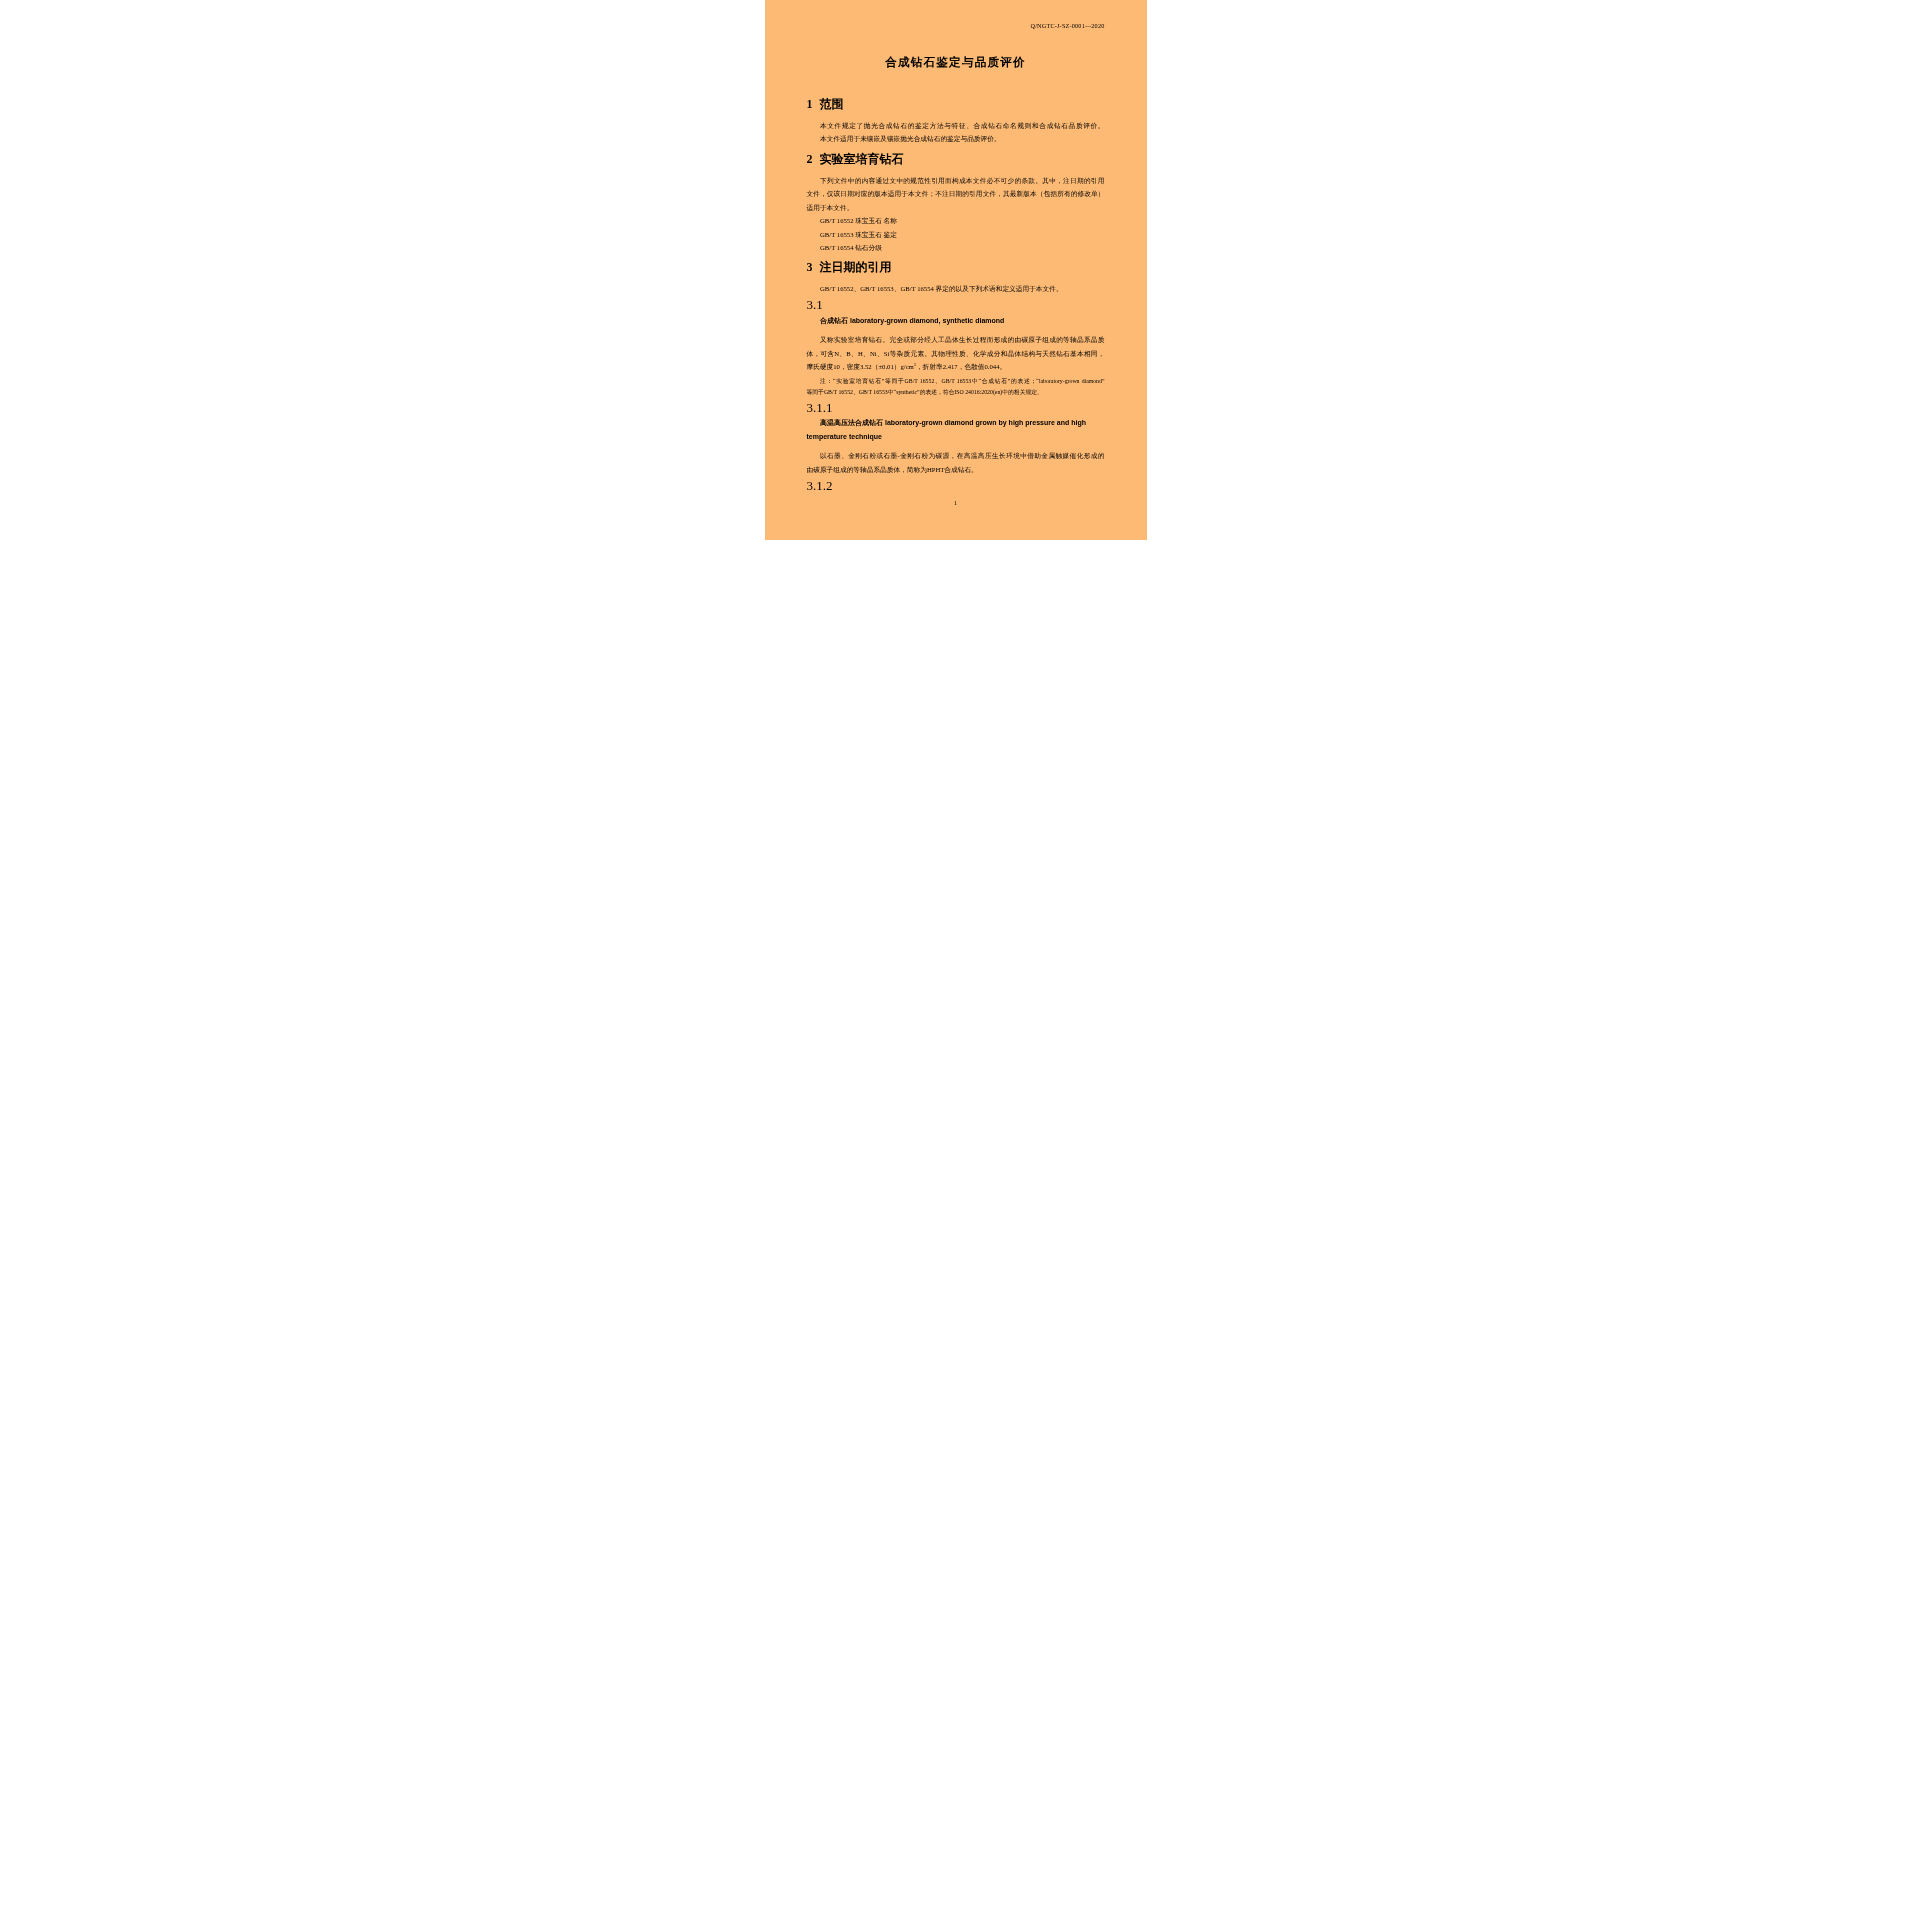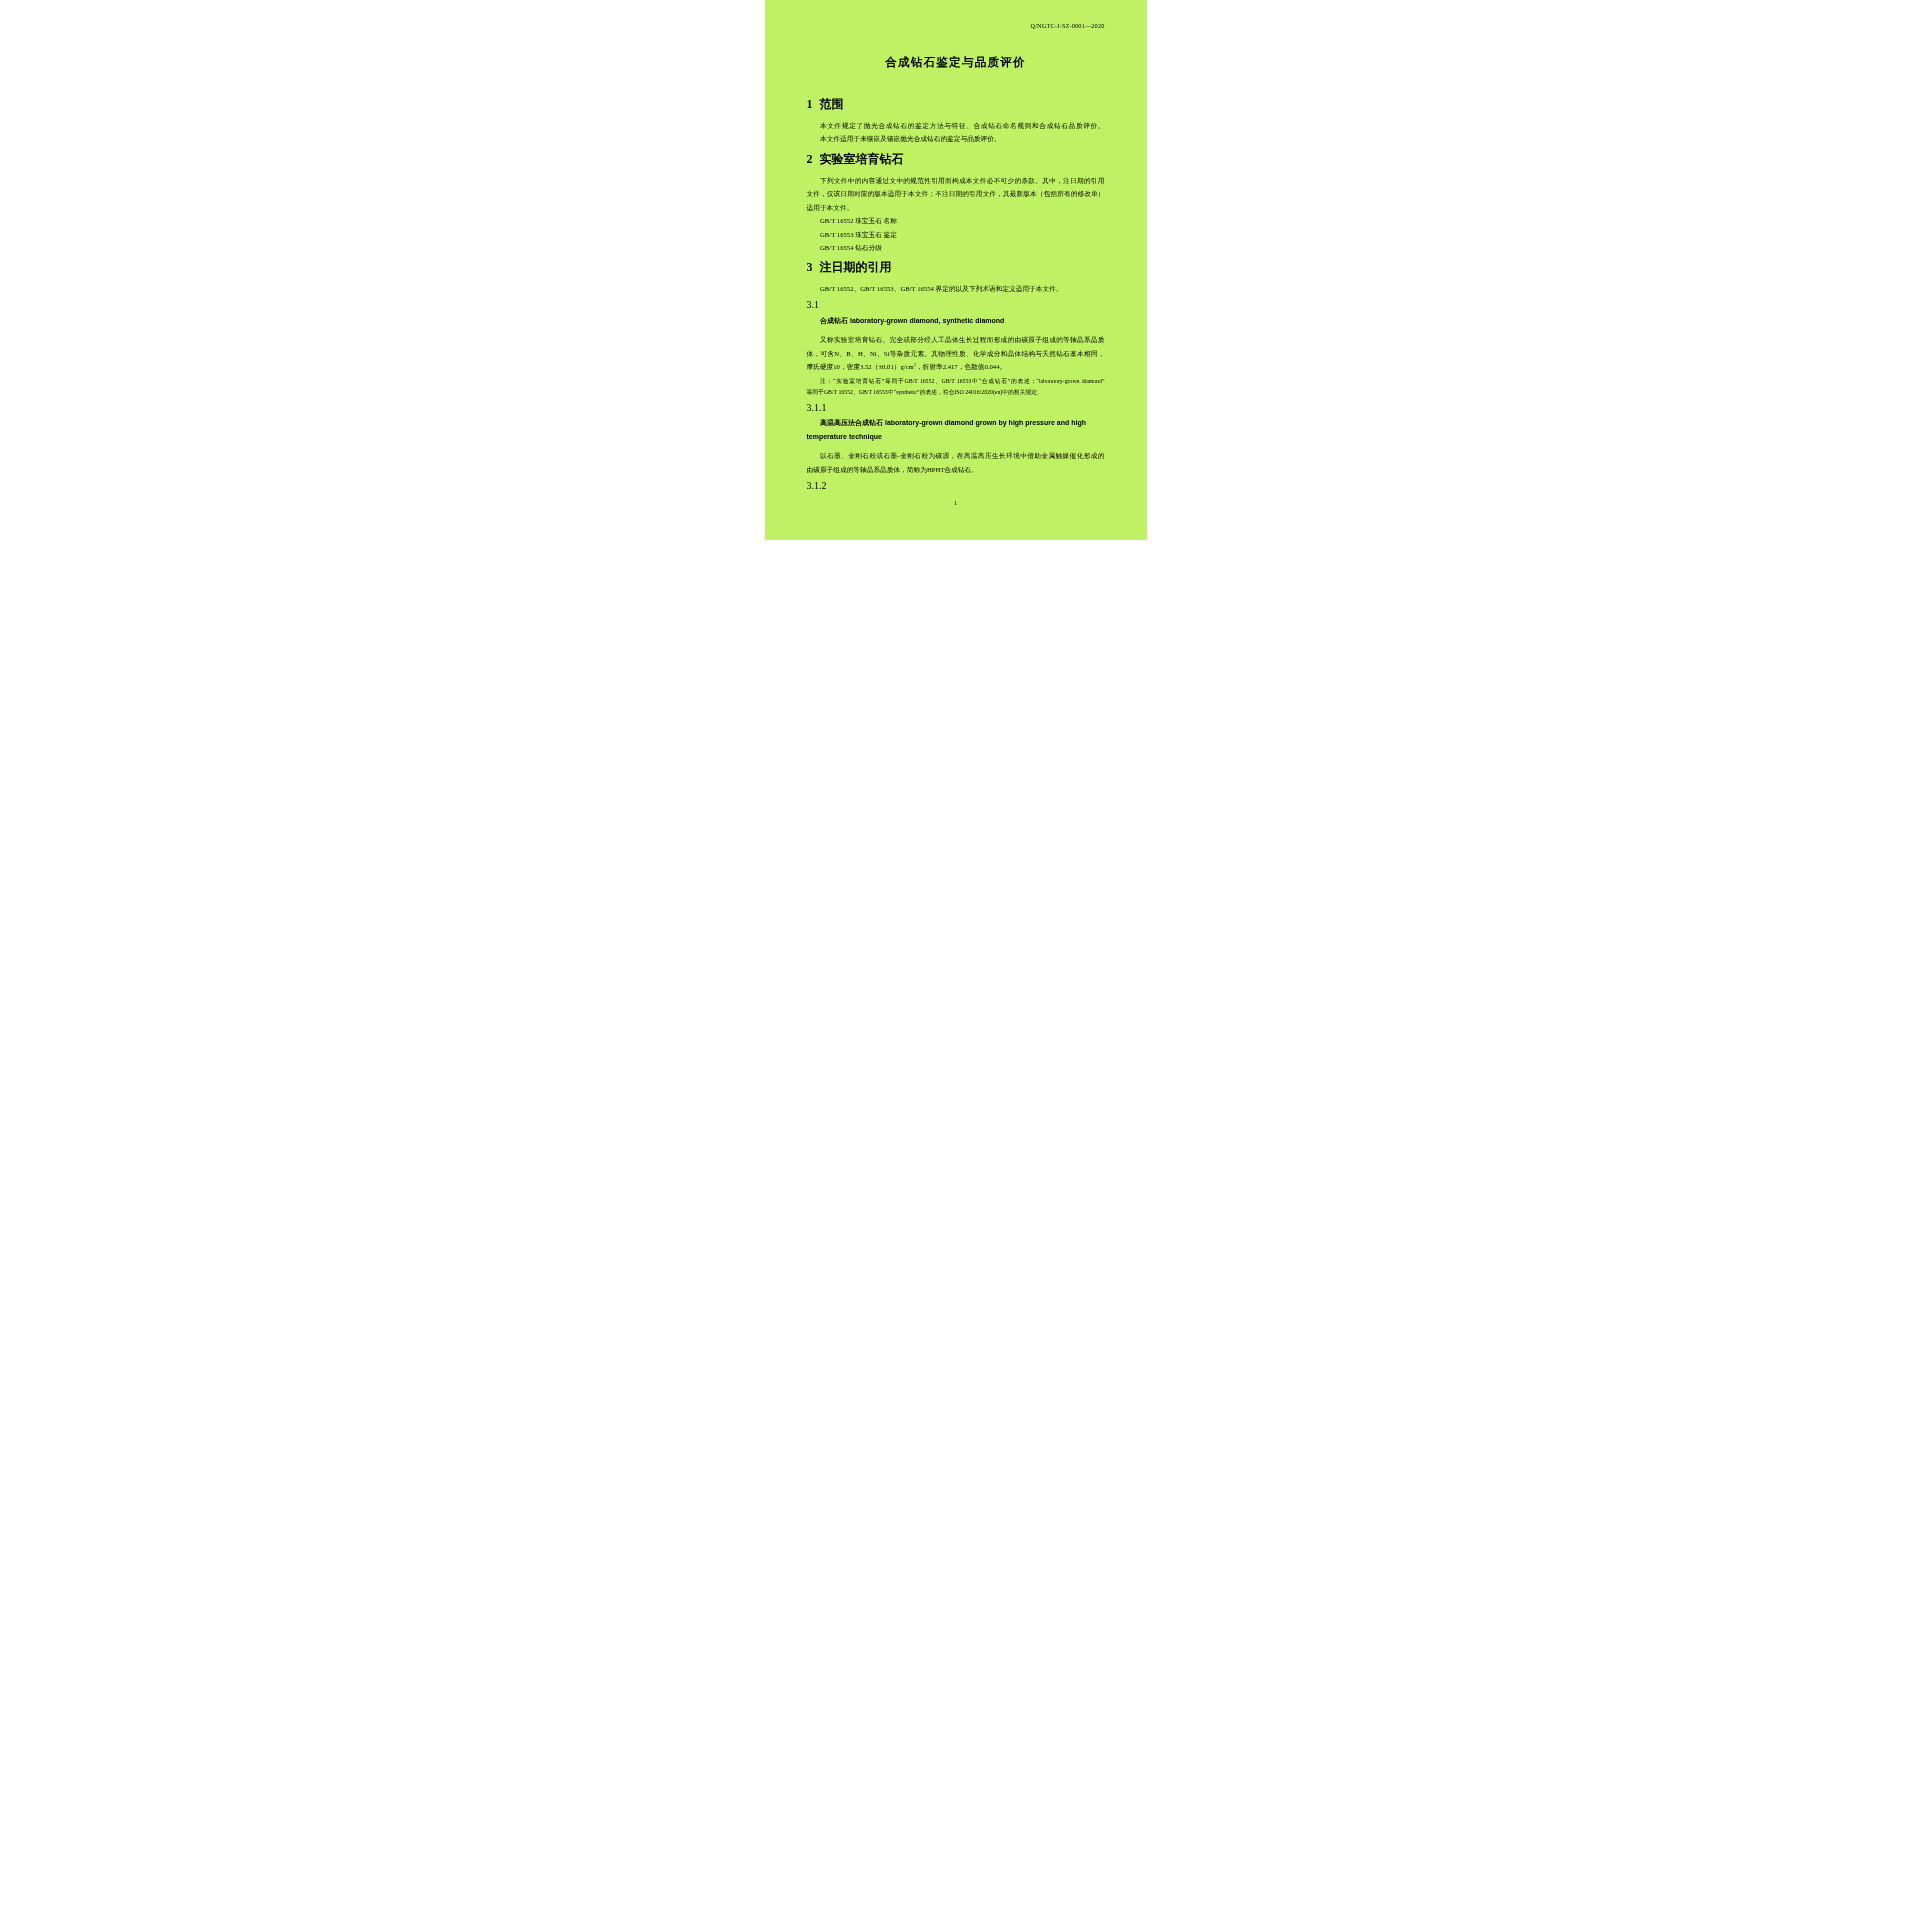--- a/index.html
+++ b/index.html
@@ -6,21 +6,21 @@
     margin: 0;
     padding: 0;
     background: #ffffff;
     color: #000000;
   }
   .page {
     position: relative;
     width: 382px;
     height: 540px;
     margin: 0 auto;
-    background: #bef264;
+    background: #fdba74;
     box-sizing: border-box;
     padding: 22.3px 42px 0 42px;
     font-family: "Liberation Serif", "DejaVu Serif", serif;
     overflow: hidden;
   }
   .doc-code {
     text-align: right;
     font-size: 6.2px;
     line-height: 7.7px;
     font-family: "Liberation Serif", "DejaVu Serif", serif;
@@ -58,21 +58,21 @@
   }
   .jline {
     white-space: normal;
     text-align: justify;
     text-align-last: justify;
   }
   .indent {
     padding-left: 13.5px;
   }
   .sub-num {
-    font-size: 10px;
+    font-size: 13px;
     line-height: 10px;
     margin: 4.6px 0 3.1px 0;
     font-family: "Liberation Serif", "DejaVu Serif", serif;
   }
   .term-line {
     font-size: 7px;
     line-height: 13.5px;
     font-weight: bold;
     font-family: "Liberation Sans", "DejaVu Sans", sans-serif;
     margin-bottom: 6.2px;

